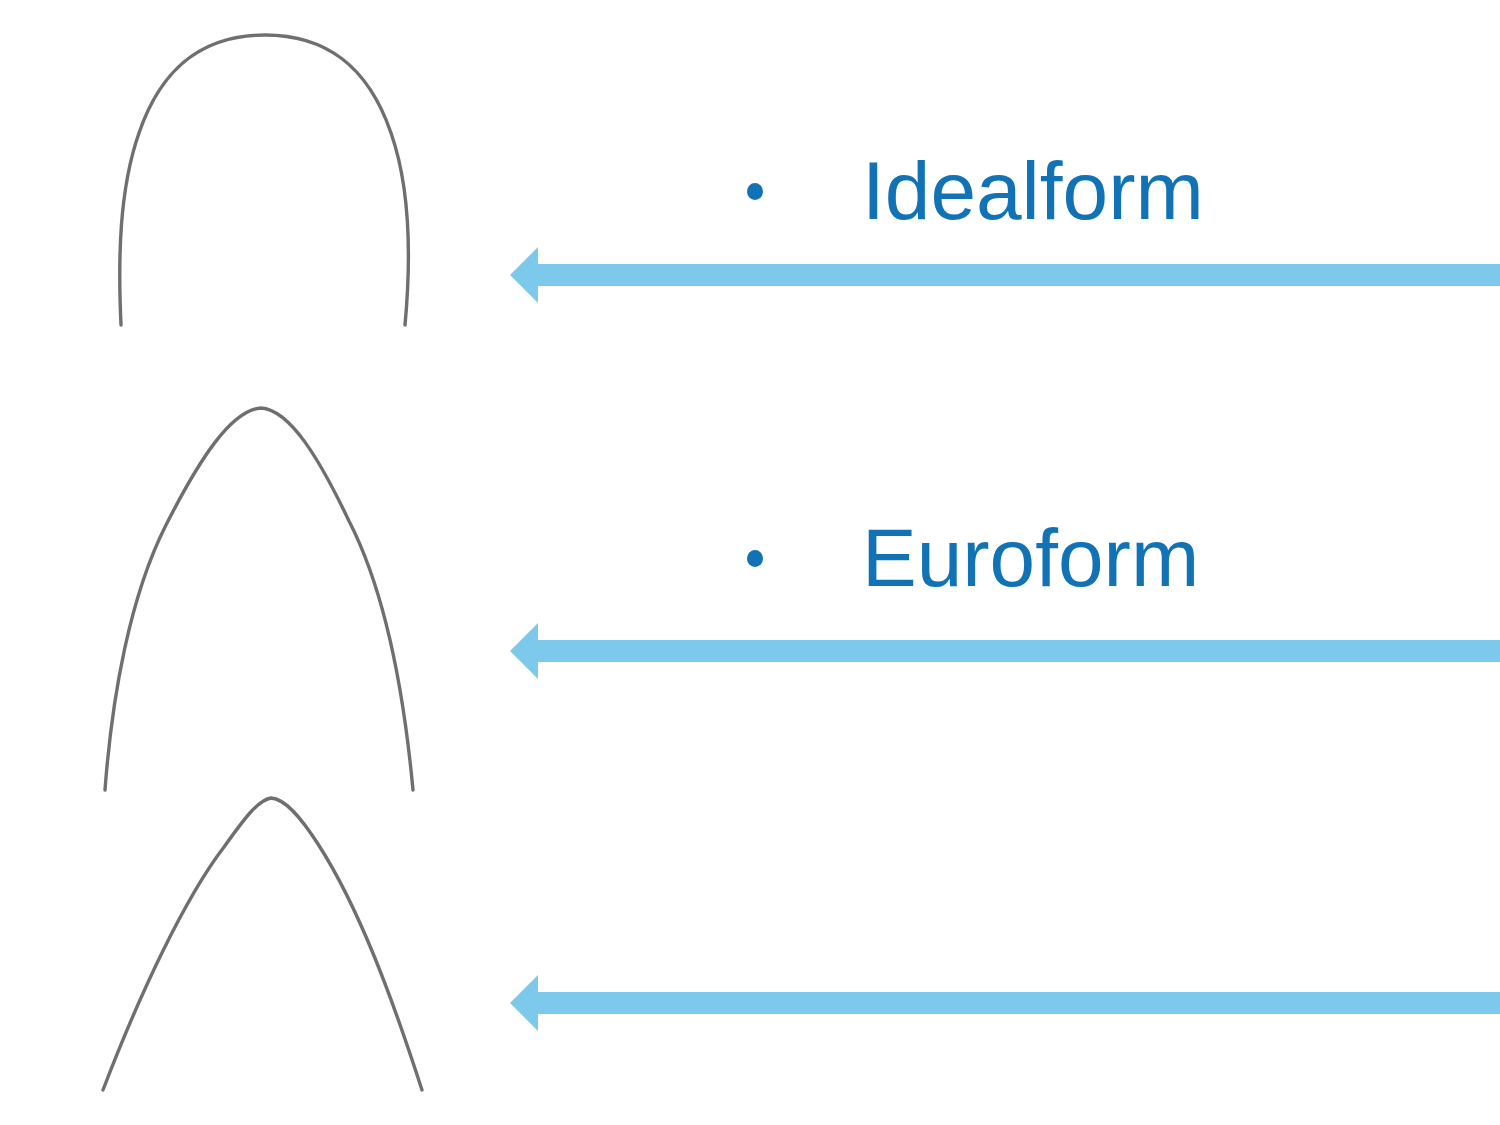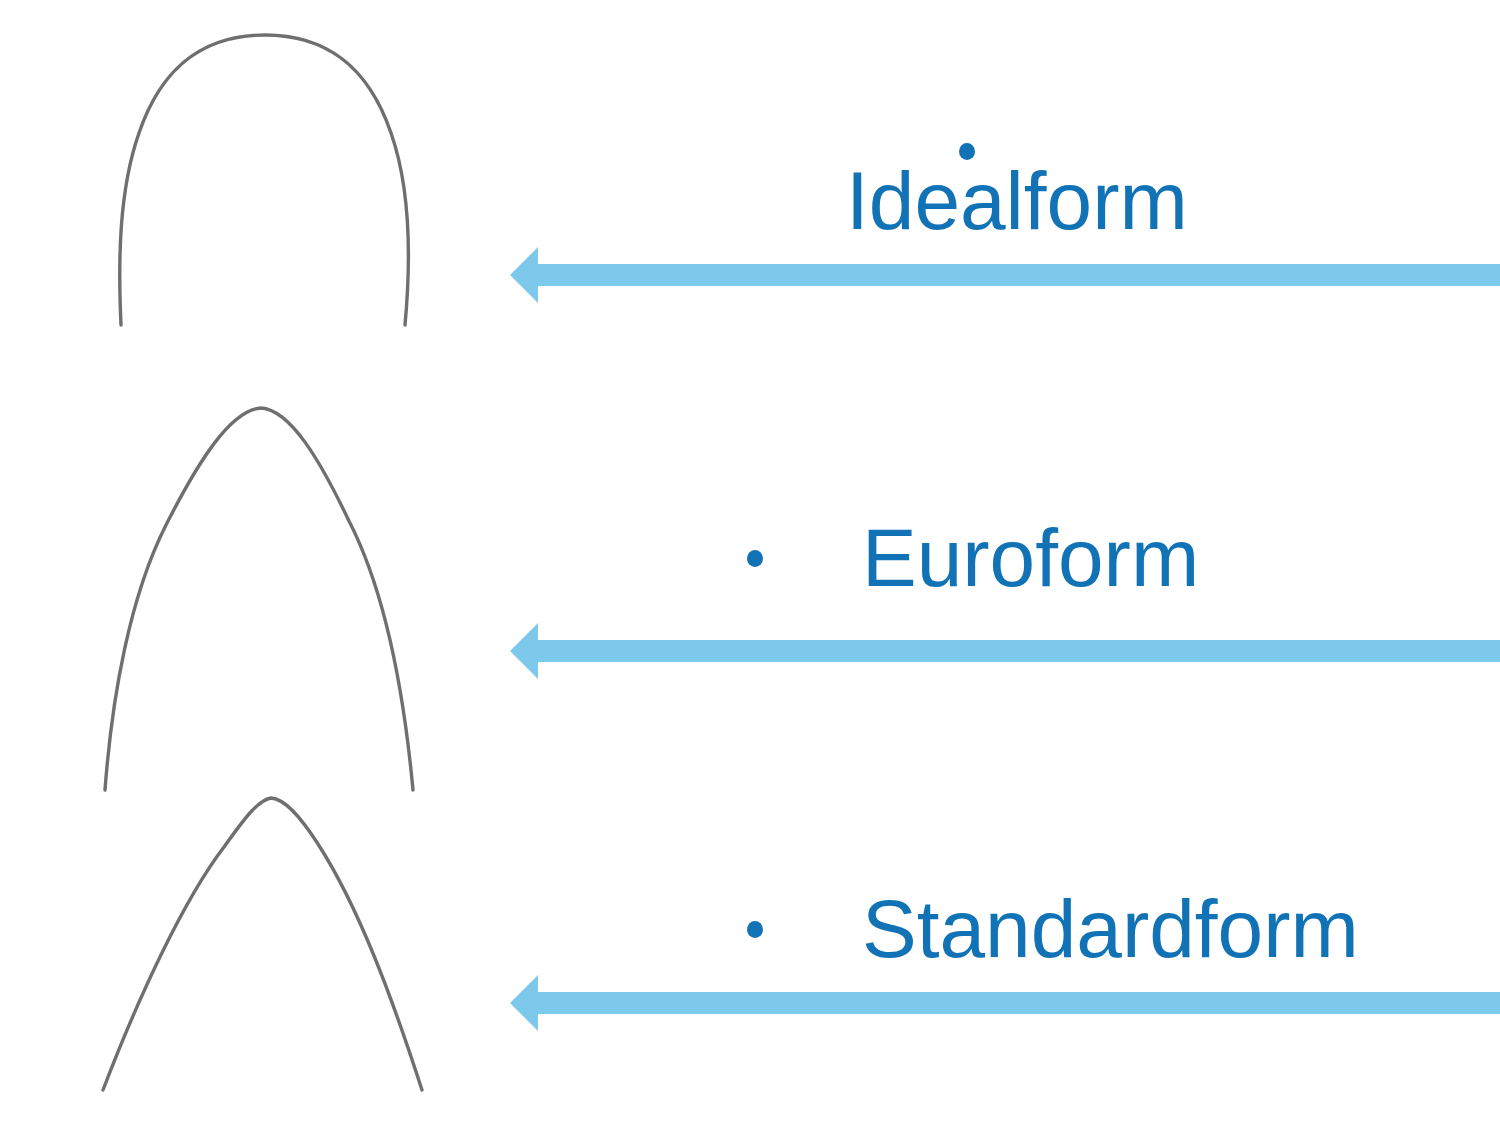--- a/index.html
+++ b/index.html
@@ -26,21 +26,21 @@
     font-size:82px;line-height:1;
     color:var(--label-blue,#1173b5);
     letter-spacing:0px;
     white-space:nowrap;
   }
   .arrow{position:absolute;left:510px;width:990px;height:56px;}
   .arrow polygon{fill:var(--arrow-blue,#7cc9ec);}
   .arrow-1{top:247px;}
   .arrow-2{top:623px;}
   .arrow-3{top:975px;}
-  .row-1{top:143px;flex-direction:column;}
+  .row-1{top:143px;}
   .row-2{top:510px;text-align:center;}
   .row-3{top:881px;}
   .arch-1{left:105px;top:25px;}
   .arch-2{left:93px;top:398px;}
   .arch-3{left:85px;top:788px;}
 </style>
 </head>
 <body>
 
 <div class="slide">
@@ -66,21 +66,17 @@
   </svg>
 
   <div class="label-row row-2">
     <span class="bullet"></span>
     <span class="label-text">Euroform</span>
   </div>
   <svg class="arrow arrow-2" viewBox="0 0 990 56" preserveAspectRatio="none">
     <polygon points="0,28 28,0 28,17 990,17 990,39 28,39 28,56"></polygon>
   </svg>
 
-  <div class="label-row row-3">
-    <span class="bullet"></span>
-    <span class="label-text">Standardform</span>
-  </div>
   <svg class="arrow arrow-3" viewBox="0 0 990 56" preserveAspectRatio="none">
     <polygon points="0,28 28,0 28,17 990,17 990,39 28,39 28,56"></polygon>
   </svg>
 
 </div>
 
 </body></html>

